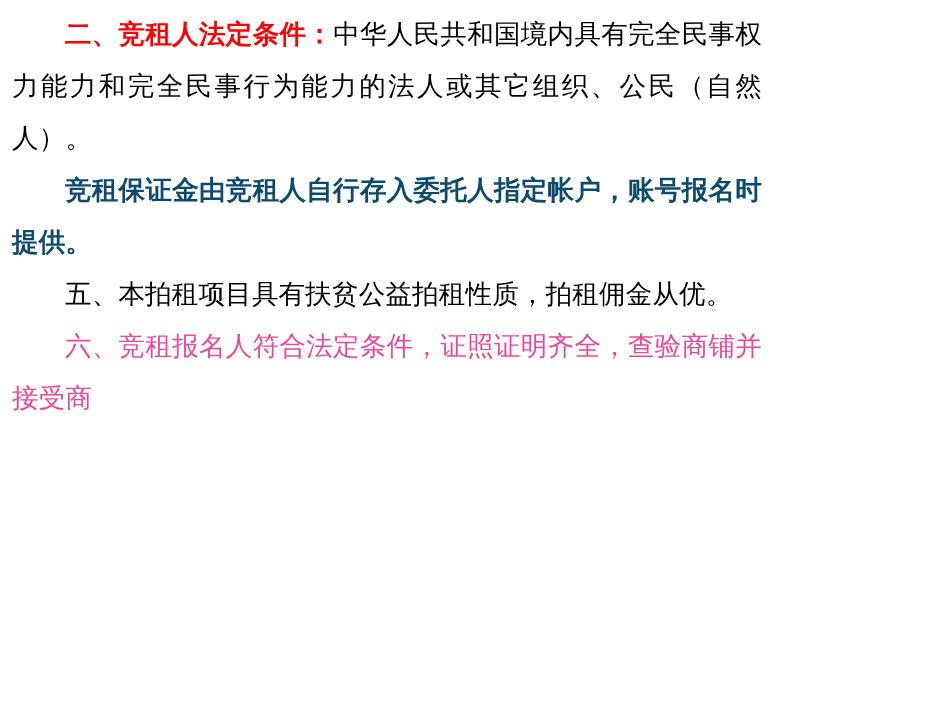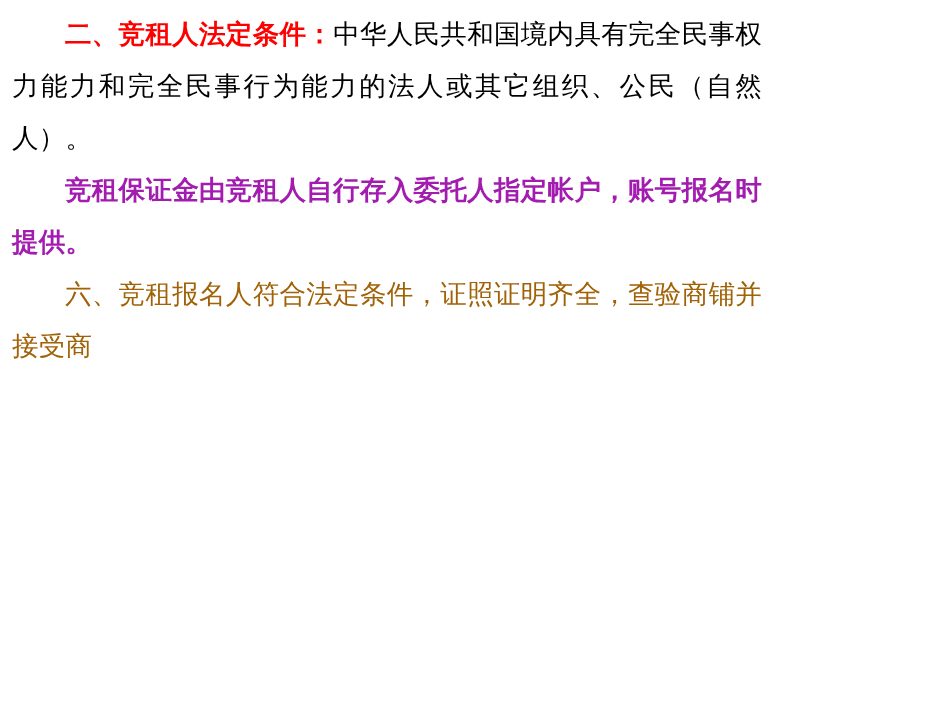--- a/index.html
+++ b/index.html
@@ -30,43 +30,46 @@
     margin: 0;
   }
   .indent {
     text-indent: 2em;
   }
   .heading-red {
     color: #ff0000;
     font-weight: bold;
   }
   .blk-bold {
-    color: #a21caf;
+    color: #0c4a6e;
     font-weight: bold;
   }
   .p-gap {
     margin-top: 0px;
   }
   .last-line {
-    color: #a16207;
+    color: #ec4899;
   }
 </style>
 </head>
 <body>
 
 <div class="page">
 
   <p class="para indent">
     <span class="heading-red">二、竞租人法定条件</span><span class="heading-red">：</span><span>中华人民共和国境内具有完全民事权力能力和完全民事行为能力的法人或其它组织、公民（自然人）。</span>
   </p>
 
 
 
   <p class="para indent p-gap blk-bold">
     <span>竞租保证金由竞租人自行存入委托人指定帐户，账号报名时提供。</span>
   </p>
 
+  <p class="para indent p-gap">
+    <span>五、本拍租项目具有扶贫公益拍租性质，拍租佣金从优。</span>
+  </p>
 
   <p class="para indent p-gap last-line">
     <span>六、竞租报名人符合法定条件，证照证明齐全，查验商铺并接受商</span>
   </p>
 
 </div>
 
 </body></html>

